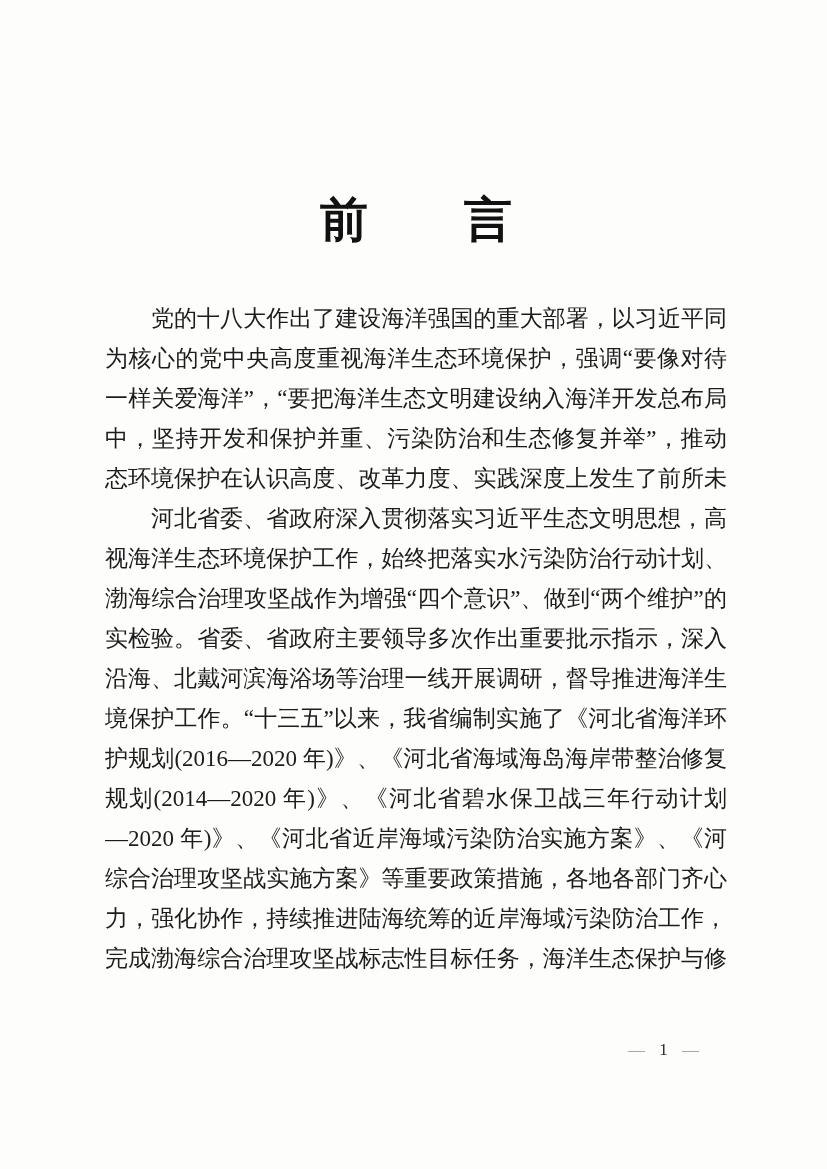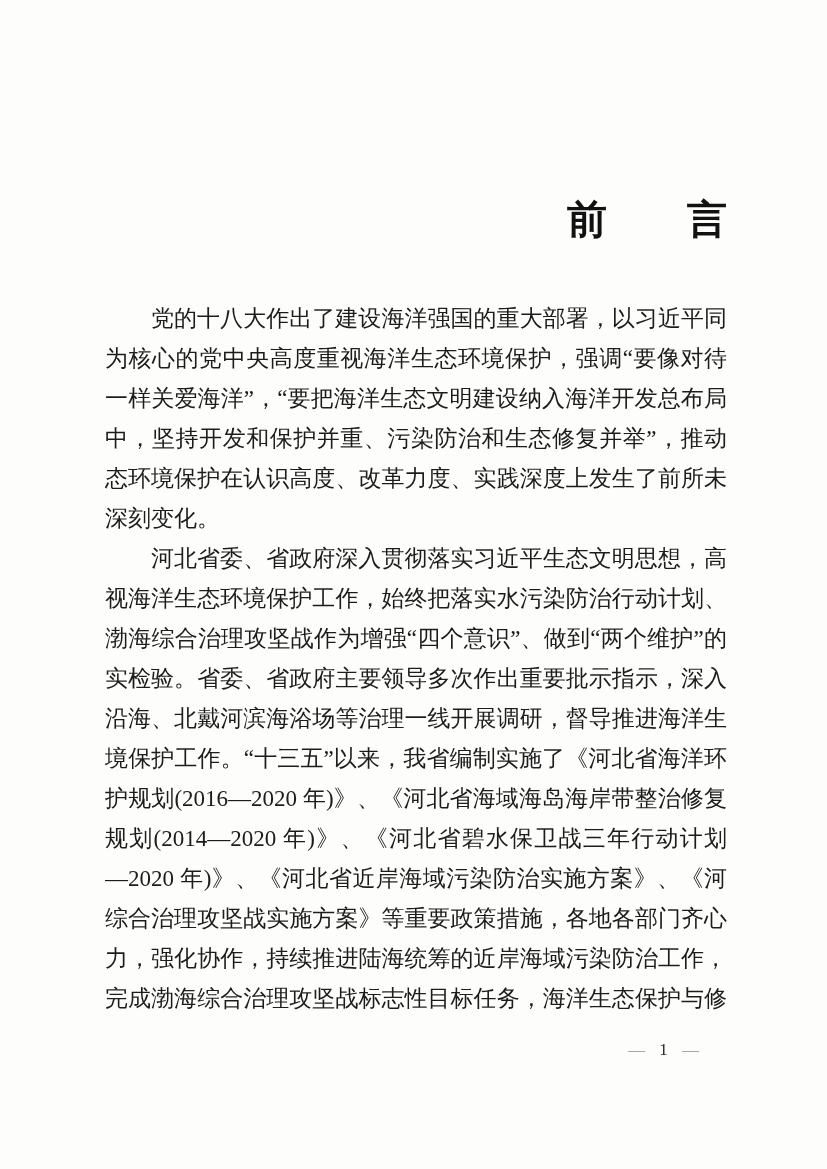--- a/index.html
+++ b/index.html
@@ -16,22 +16,22 @@
       color: #1c1c1c;
       font-family: "Liberation Serif", "DejaVu Serif", serif;
       overflow: hidden;
     }
     .doc-title {
       position: absolute;
       top: 196px;
       left: 105px;
       width: 622px;
       margin: 0;
-      text-align: right;
-      font-size: 40px;
+      text-align: center;
+      font-size: 48px;
       line-height: 48px;
       font-weight: bold;
       color: #111;
     }
     .body-text {
       position: absolute;
       top: 299px;
       left: 105px;
       width: 622px;
       font-size: 23px;
@@ -80,21 +80,20 @@
 
   <h1 class="doc-title">前　　言</h1>
 
   <div class="body-text" id="doc-body">
       <div class="paragraph">
         <div class="text-line indent fill">党的十八大作出了建设海洋强国的重大部署，以习近平同志</div>
         <div class="text-line fill">为核心的党中央高度重视海洋生态环境保护，强调“要像对待生命</div>
         <div class="text-line fill">一样关爱海洋”，“要把海洋生态文明建设纳入海洋开发总布局之</div>
         <div class="text-line fill">中，坚持开发和保护并重、污染防治和生态修复并举”，推动海洋生</div>
         <div class="text-line fill">态环境保护在认识高度、改革力度、实践深度上发生了前所未有的</div>
-        <div class="text-line">深刻变化。</div>
       </div>
       <div class="paragraph">
         <div class="text-line indent fill">河北省委、省政府深入贯彻落实习近平生态文明思想，高度重</div>
         <div class="text-line fill">视海洋生态环境保护工作，始终把落实水污染防治行动计划、打好</div>
         <div class="text-line fill">渤海综合治理攻坚战作为增强“四个意识”、做到“两个维护”的现</div>
         <div class="text-line fill">实检验。省委、省政府主要领导多次作出重要批示指示，深入冀东</div>
         <div class="text-line fill">沿海、北戴河滨海浴场等治理一线开展调研，督导推进海洋生态环</div>
         <div class="text-line fill">境保护工作。“十三五”以来，我省编制实施了《河北省海洋环境保</div>
         <div class="text-line fill">护规划(2016—2020 年)》、《河北省海域海岛海岸带整治修复保护</div>
         <div class="text-line fill">规划(2014—2020 年)》、《河北省碧水保卫战三年行动计划(2018</div>

